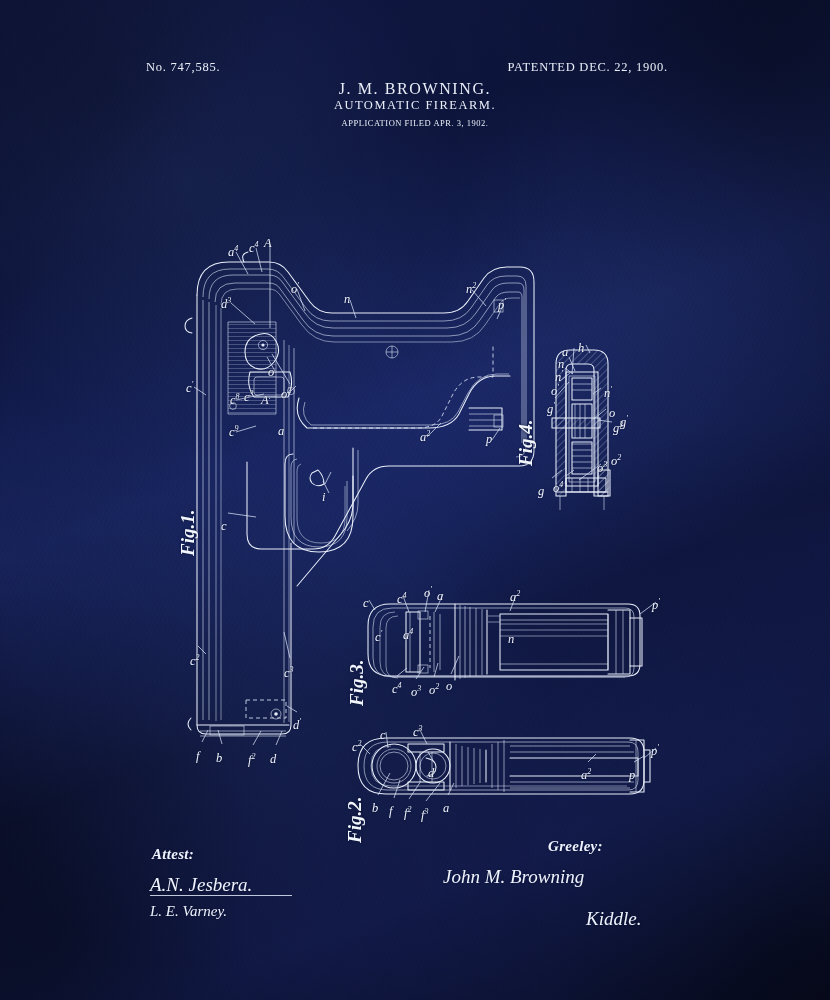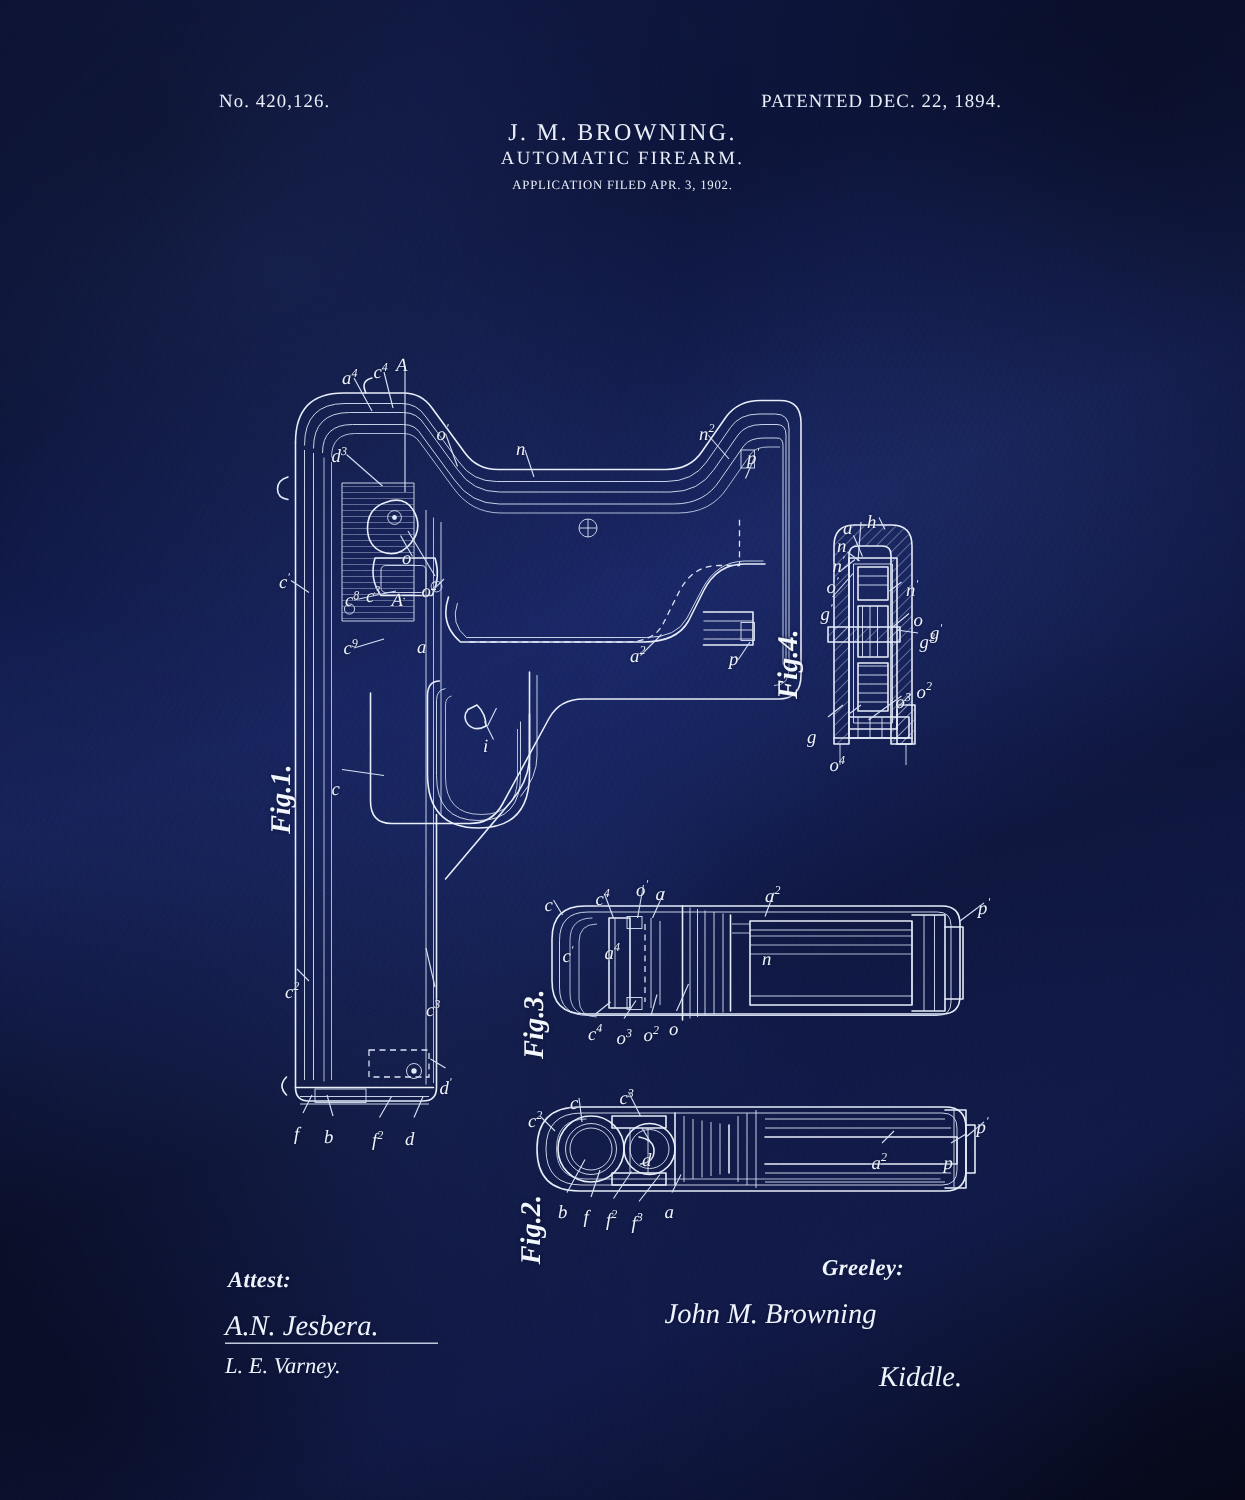--- a/index.html
+++ b/index.html
@@ -73,22 +73,22 @@
   .sig-hd{font-size:15px;font-weight:bold;letter-spacing:.02em;}
   .sig-nm{font-size:19px;}
   .sig-sm{font-size:15px;}
   .sig-ul{position:absolute;z-index:7;height:1px;background:#dfe7f8;opacity:.85;}
 </style>
 </head>
 <body>
 
 <div id="sheet">
 
-  <div class="hdr hdr-num">No. 420,126.</div>
-  <div class="hdr hdr-pat">PATENTED DEC. 22, 1894.</div>
+  <div class="hdr hdr-num">No. 747,585.</div>
+  <div class="hdr hdr-pat">PATENTED DEC. 22, 1900.</div>
   <div class="hdr hdr-c hdr-name">J. M. BROWNING.</div>
   <div class="hdr hdr-c hdr-title">AUTOMATIC FIREARM.</div>
   <div class="hdr hdr-c hdr-app">APPLICATION FILED APR. 3, 1902.</div>
 
   <svg class="draw" width="830" height="1000" viewBox="0 0 830 1000">
     <defs>
       <pattern id="grip" width="6" height="6" patternUnits="userSpaceOnUse" patternTransform="rotate(45)">
         <path d="M0 0 V6" class="hatch"></path>
           <path d="M3 0 V6" class="hatch"></path>
       </pattern>
@@ -387,21 +387,21 @@
       <div class="lbl" style="left: 558px; top: 357px;"><span>n</span></div>
       <div class="lbl" style="left: 562px; top: 345px;"><span>a</span></div>
       <div class="lbl" style="left: 578px; top: 341px;"><span>h</span></div>
       <div class="lbl" style="left: 604px; top: 385px;"><span>n</span><sup>'</sup></div>
       <div class="lbl" style="left: 609px; top: 406px;"><span>o</span></div>
       <div class="lbl" style="left: 613px; top: 420px;"><span>g</span><sup>2</sup></div>
       <div class="lbl" style="left: 620px; top: 414px;"><span>g</span><sup>'</sup></div>
       <div class="lbl" style="left: 597px; top: 460px;"><span>o</span><sup>3</sup></div>
       <div class="lbl" style="left: 611px; top: 453px;"><span>o</span><sup>2</sup></div>
       <div class="lbl" style="left: 538px; top: 484px;"><span>g</span></div>
-      <div class="lbl" style="left: 553px; top: 502px; text-align: center;"><span>o</span><sup>4</sup></div>
+      <div class="lbl" style="left: 553px; top: 480px; text-align: center;"><span>o</span><sup>4</sup></div>
     </div>
 
   <div class="sig sig-hd" style="left:152px;top:846px">Attest:</div>
   <div class="sig sig-nm" style="left:150px;top:874px">A.N. Jesbera.</div>
   <div class="sig-ul" style="left:150px;top:895px;width:142px"></div>
   <div class="sig sig-sm" style="left:150px;top:903px">L. E. Varney.</div>
 
   <div class="sig sig-hd" style="left:548px;top:838px">Greeley:</div>
   <div class="sig sig-nm" style="left:443px;top:866px">John M. Browning</div>
   <div class="sig sig-nm" style="left:586px;top:908px">Kiddle.</div>

